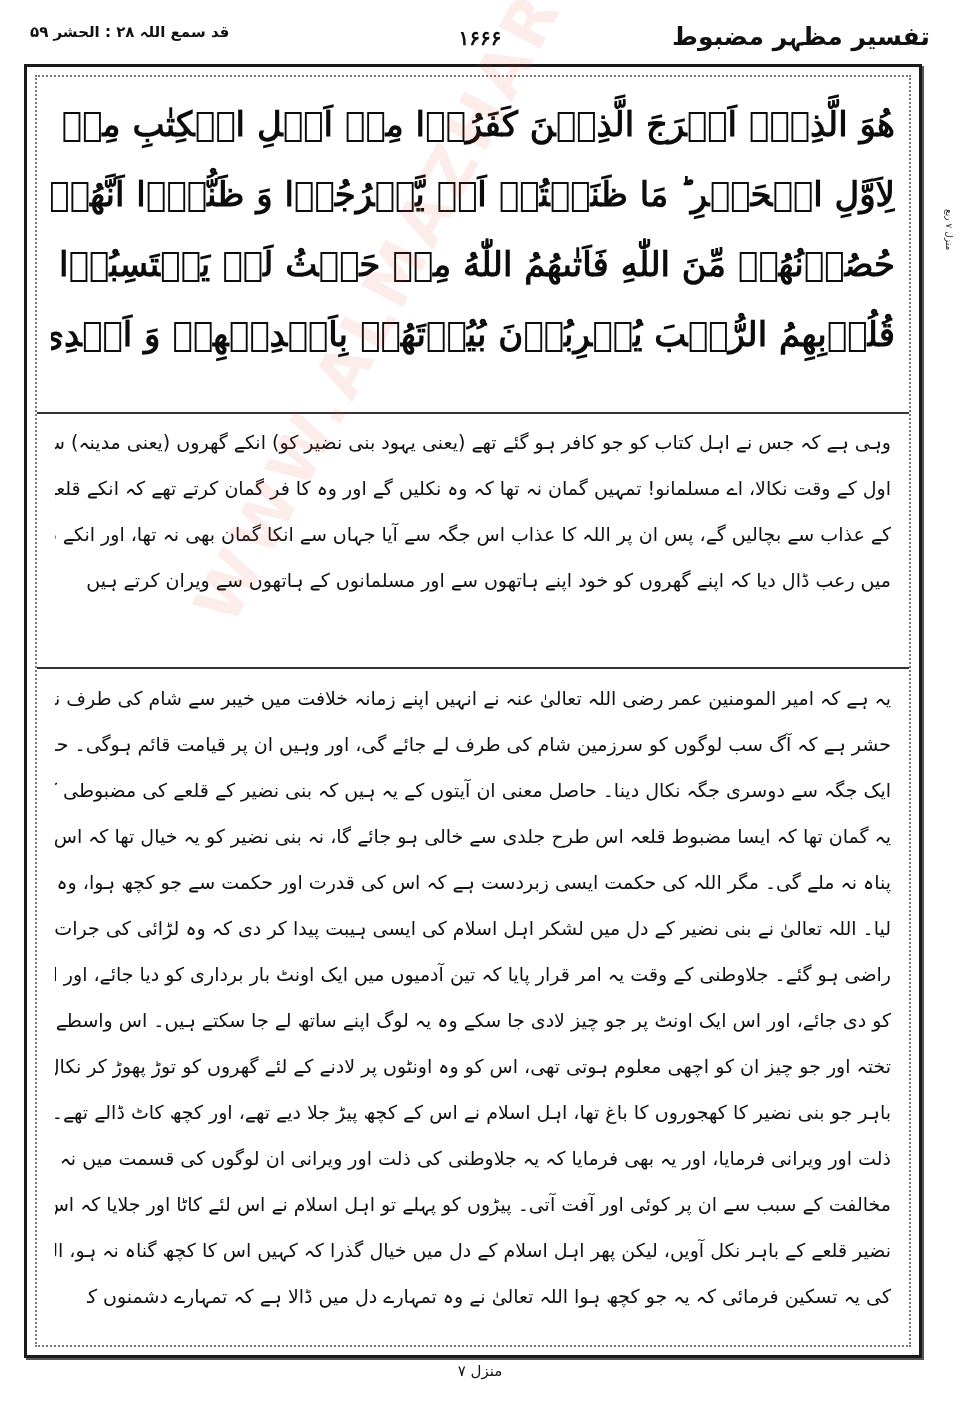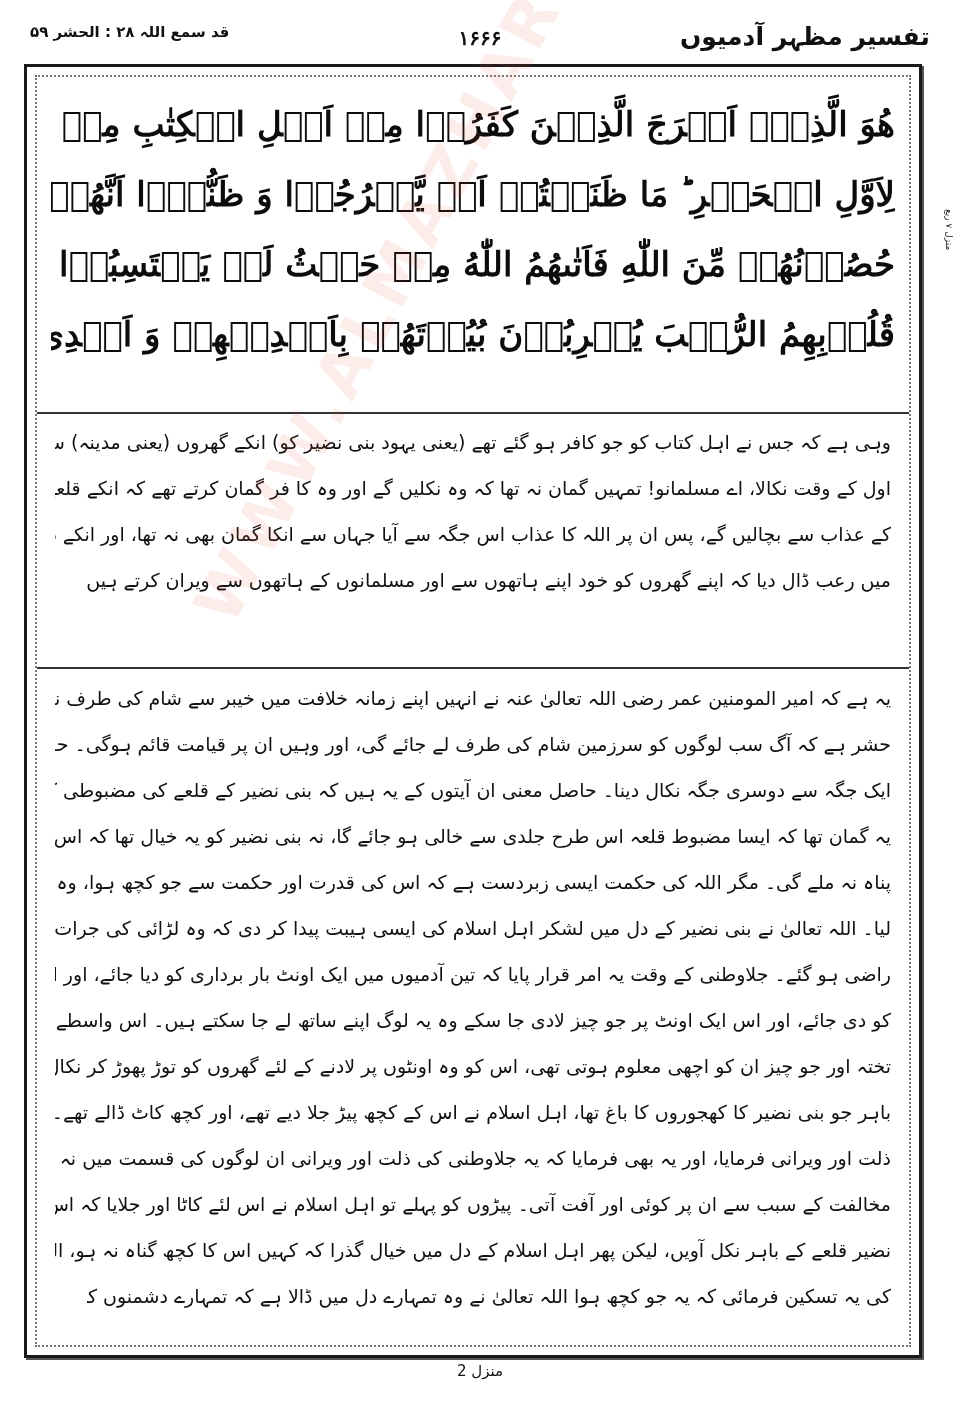--- a/index.html
+++ b/index.html
@@ -28,21 +28,21 @@
   .side-note { position:absolute; right:6px; top:175px; width:22px; height:75px; writing-mode:vertical-rl;
                font-size:9px; direction:rtl; color:#222; }
   .footer { position:absolute; left:0; right:0; top:1362px; text-align:center; font-size:15px; direction:rtl; }
   .watermark { position:absolute; left:180px; top:600px; transform:rotate(-62deg); transform-origin:left top;
                font-size:64px; font-weight:bold; color:rgba(230,80,60,0.10); letter-spacing:6px; white-space:nowrap; pointer-events:none; }
 </style>
 </head>
 <body>
 
 <div class="header">
-  <div class="hdr-right">تفسیر مظہر آدمیوں</div>
+  <div class="hdr-right">تفسیر مظہر مضبوط</div>
   <div class="hdr-center">۱۶۶۶</div>
   <div class="hdr-left">قد سمع اللہ ۲۸ : الحشر ۵۹</div>
 </div>
 
 <div class="frame-outer">
   <div class="frame-inner">
 
     <div class="verse-box">
       <div class="verse-line">هُوَ الَّذِیۡۤ اَخۡرَجَ الَّذِیۡنَ كَفَرُوۡا مِنۡ اَهۡلِ الۡكِتٰبِ مِنۡ دِیَارِهِمۡ</div>
       <div class="verse-line">لِاَوَّلِ الۡحَشۡرِ ؕ مَا ظَنَنۡتُمۡ اَنۡ یَّخۡرُجُوۡا وَ ظَنُّوۡۤا اَنَّهُمۡ مَّانِعَتُهُمۡ</div>
@@ -78,13 +78,13 @@
       <div class="tline last">کی یہ تسکین فرمائی کہ یہ جو کچھ ہوا اللہ تعالیٰ نے وہ تمہارے دل میں ڈالا ہے کہ تمہارے دشمنوں کی ذلت اس میں تھی۔</div>
     </div>
 
   </div>
 </div>
 
 <div class="side-note" style="right:6px;top:175px;">منزل ۷ ربع</div>
 
 <div class="watermark">WWW.ALMAZHAR.COM</div>
 
-<div class="footer">منزل 2</div>
+<div class="footer">منزل ۷</div>
 
 </body></html>

